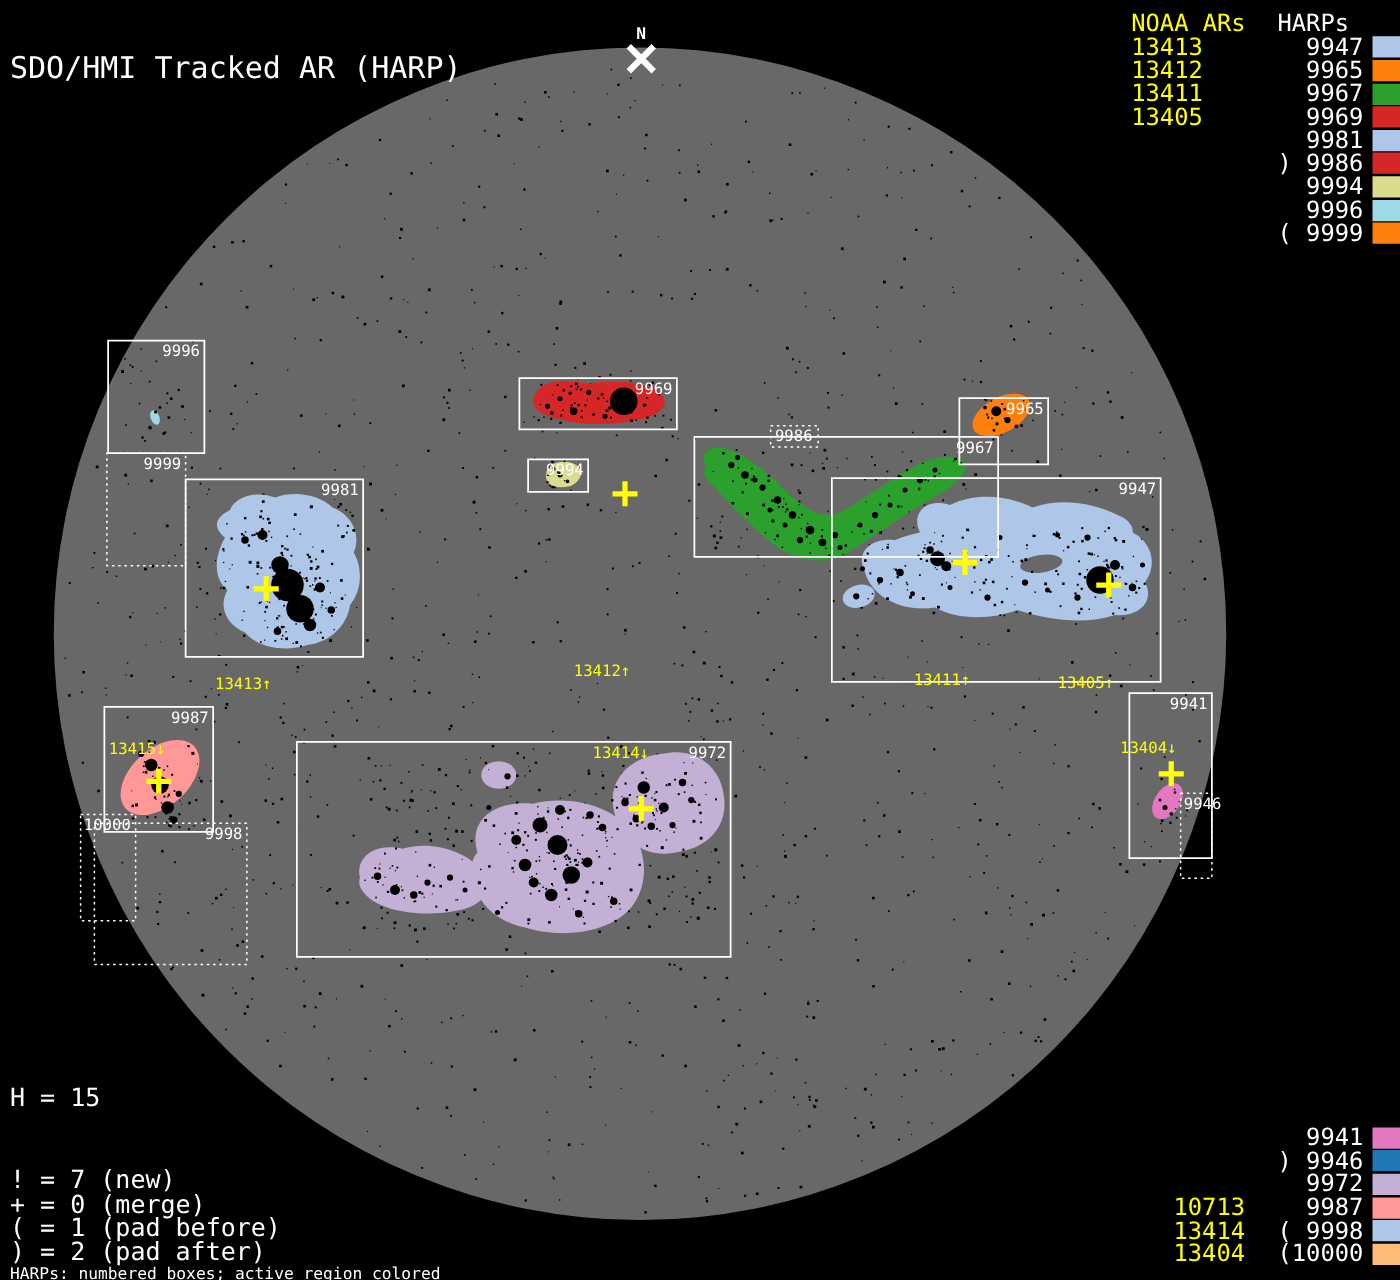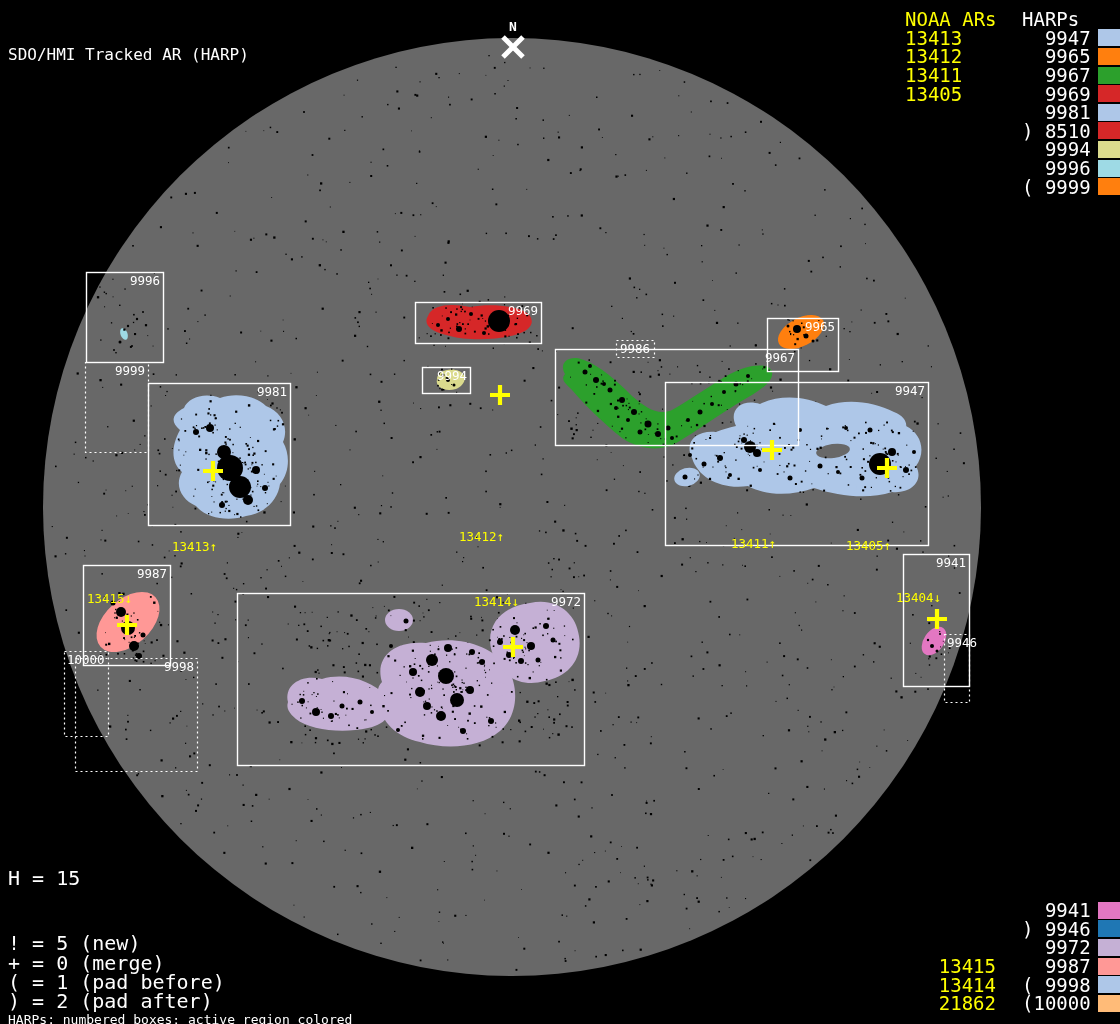--- a/index.html
+++ b/index.html
@@ -1,19 +1,19 @@
 <!DOCTYPE html>
 <html><head>
 <meta charset="utf-8">
 <style>
   html,body{margin:0;padding:0;background:#000;}
   #stage{position:relative;width:1120px;height:1024px;background:#000;overflow:hidden;
          font-family:"DejaVu Sans Mono",monospace;}
   #disk-svg{position:absolute;left:0;top:0;}
-  #title-block{position:absolute;left:8px;top:6px;color:#fff;font-size:16px;line-height:19.5px;white-space:pre;}
+  #title-block{position:absolute;left:8px;top:6px;color:#fff;font-size:24px;line-height:19.5px;white-space:pre;}
   .legend-top{position:absolute;top:10px;right:0;width:215px;margin-left:16px;}
   .legend-bottom{position:absolute;top:901px;right:0;width:215px;}
   .leg-row{display:flex;align-items:center;height:18.6px;}
   .leg-noaa{width:117px;font-size:19px;color:#ffff00;flex:none;}
   .legend-bottom .leg-noaa{text-align:right;padding-right:26px;box-sizing:border-box;}
   .leg-harp{width:68px;font-size:19px;color:#fff;text-align:right;white-space:pre;flex:none;}
   .leg-harp-head{box-sizing:border-box;padding-right:12px;text-align:center;}
   .leg-swatch{width:22px;height:17px;margin-left:8px;flex:none;}
   .leg-swatch-space{width:30px;flex:none;}
   .legend-left{position:absolute;left:8px;top:830px;color:#fff;font-size:20px;line-height:19.3px;white-space:pre;}
@@ -2249,21 +2249,21 @@
           <span class="leg-harp">  9969</span>
           <span class="leg-swatch" style="background: rgb(214, 39, 40);"></span>
         </div>
         <div class="leg-row">
           <span class="leg-noaa"></span>
           <span class="leg-harp">  9981</span>
           <span class="leg-swatch" style="background: rgb(174, 199, 232);"></span>
         </div>
         <div class="leg-row">
           <span class="leg-noaa"></span>
-          <span class="leg-harp">) 8510</span>
+          <span class="leg-harp">) 9986</span>
           <span class="leg-swatch" style="background: rgb(214, 39, 40);"></span>
         </div>
         <div class="leg-row">
           <span class="leg-noaa"></span>
           <span class="leg-harp">  9994</span>
           <span class="leg-swatch" style="background: rgb(219, 219, 141);"></span>
         </div>
         <div class="leg-row">
           <span class="leg-noaa"></span>
           <span class="leg-harp">  9996</span>
@@ -2288,40 +2288,40 @@
           <span class="leg-noaa"></span>
           <span class="leg-harp">) 9946</span>
           <span class="leg-swatch" style="background: rgb(31, 119, 180);"></span>
         </div>
         <div class="leg-row">
           <span class="leg-noaa"></span>
           <span class="leg-harp">  9972</span>
           <span class="leg-swatch" style="background: rgb(197, 176, 213);"></span>
         </div>
         <div class="leg-row">
-          <span class="leg-noaa">13415</span>
+          <span class="leg-noaa">10713</span>
           <span class="leg-harp">  9987</span>
           <span class="leg-swatch" style="background: rgb(255, 152, 150);"></span>
         </div>
         <div class="leg-row">
           <span class="leg-noaa">13414</span>
           <span class="leg-harp">( 9998</span>
           <span class="leg-swatch" style="background: rgb(174, 199, 232);"></span>
         </div>
         <div class="leg-row">
-          <span class="leg-noaa">21862</span>
+          <span class="leg-noaa">13404</span>
           <span class="leg-harp">(10000</span>
           <span class="leg-swatch" style="background: rgb(255, 187, 120);"></span>
         </div>
       </div>
   </div>
 
   <div class="legend-left">
     <div class="h-count">H = 15</div>
-    <div id="legend-left-lines"><div>! = 5 (new)</div><div>+ = 0 (merge)</div><div>( = 1 (pad before)</div><div>) = 2 (pad after)</div></div>
+    <div id="legend-left-lines"><div>! = 7 (new)</div><div>+ = 0 (merge)</div><div>( = 1 (pad before)</div><div>) = 2 (pad after)</div></div>
   </div>
 
   <div class="footer">
     <div>HARPs: numbered boxes; active region colored</div>
     
   </div>
 
 </div>
 
 </body></html>

